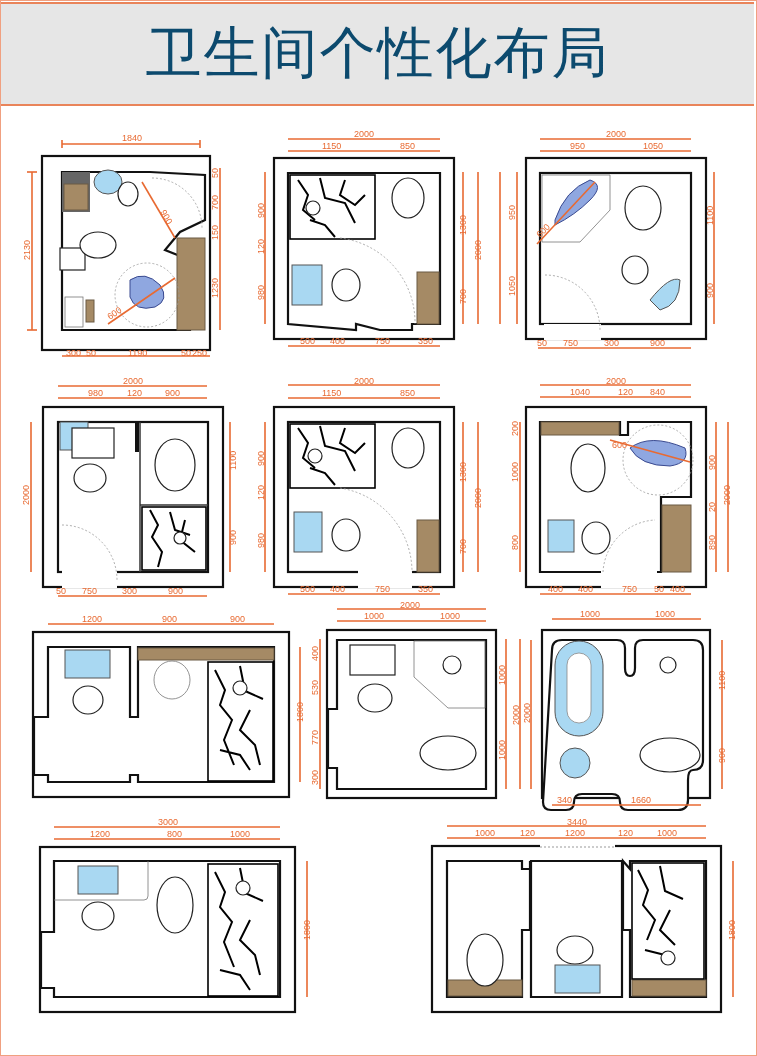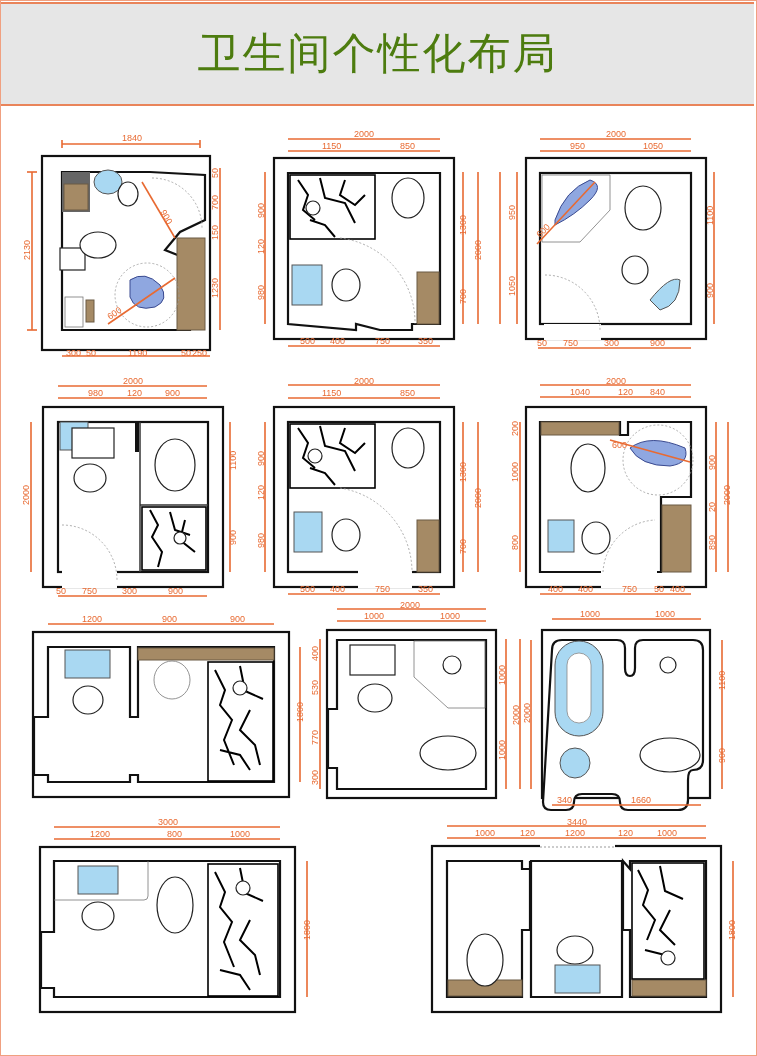--- a/index.html
+++ b/index.html
@@ -1,19 +1,19 @@
 <!DOCTYPE html>
 <html><head>
 <meta charset="utf-8">
 <style>
   html,body{margin:0;padding:0;background:#fff;}
   body{width:757px;height:1056px;position:relative;overflow:hidden;font-family:"DejaVu Sans",sans-serif;}
   .frame{position:absolute;left:0;top:0;width:755px;height:1054px;border:1px solid #f0a080;}
   .header{position:absolute;left:1px;top:2px;width:753px;height:104px;background:#e6e6e6;border-bottom:2px solid #e9845a;border-top:2px solid #e9845a;box-sizing:border-box;display:flex;align-items:center;justify-content:center;}
-  .title{font-family:Liberation Serif, serif;font-size:43px;color:#4d7c0f;letter-spacing:2px;}
+  .title{font-family:Liberation Serif, serif;font-size:56px;color:#0c4a6e;letter-spacing:2px;}
   svg.plan{position:absolute;overflow:visible;}
   .dim{fill:#e86a32;font-size:9px;font-family:"Liberation Sans",sans-serif;}
   .dl{stroke:#e86a32;stroke-width:1.6;fill:none;}
   .wall{fill:#fff;stroke:#111;stroke-width:2.2;}
   .inner{fill:#fff;stroke:#111;stroke-width:2.2;}
   .cab{fill:#a58a65;stroke:#6b5a44;stroke-width:1;}
   .water{fill:#a9d8f2;stroke:#555;stroke-width:1;}
   .fig{fill:#fff;stroke:#222;stroke-width:1.2;}
   .bluefig{fill:#8fa7e0;stroke:#3a4a90;stroke-width:1;}
   .swing{fill:none;stroke:#999;stroke-width:0.8;stroke-dasharray:2 2;}

